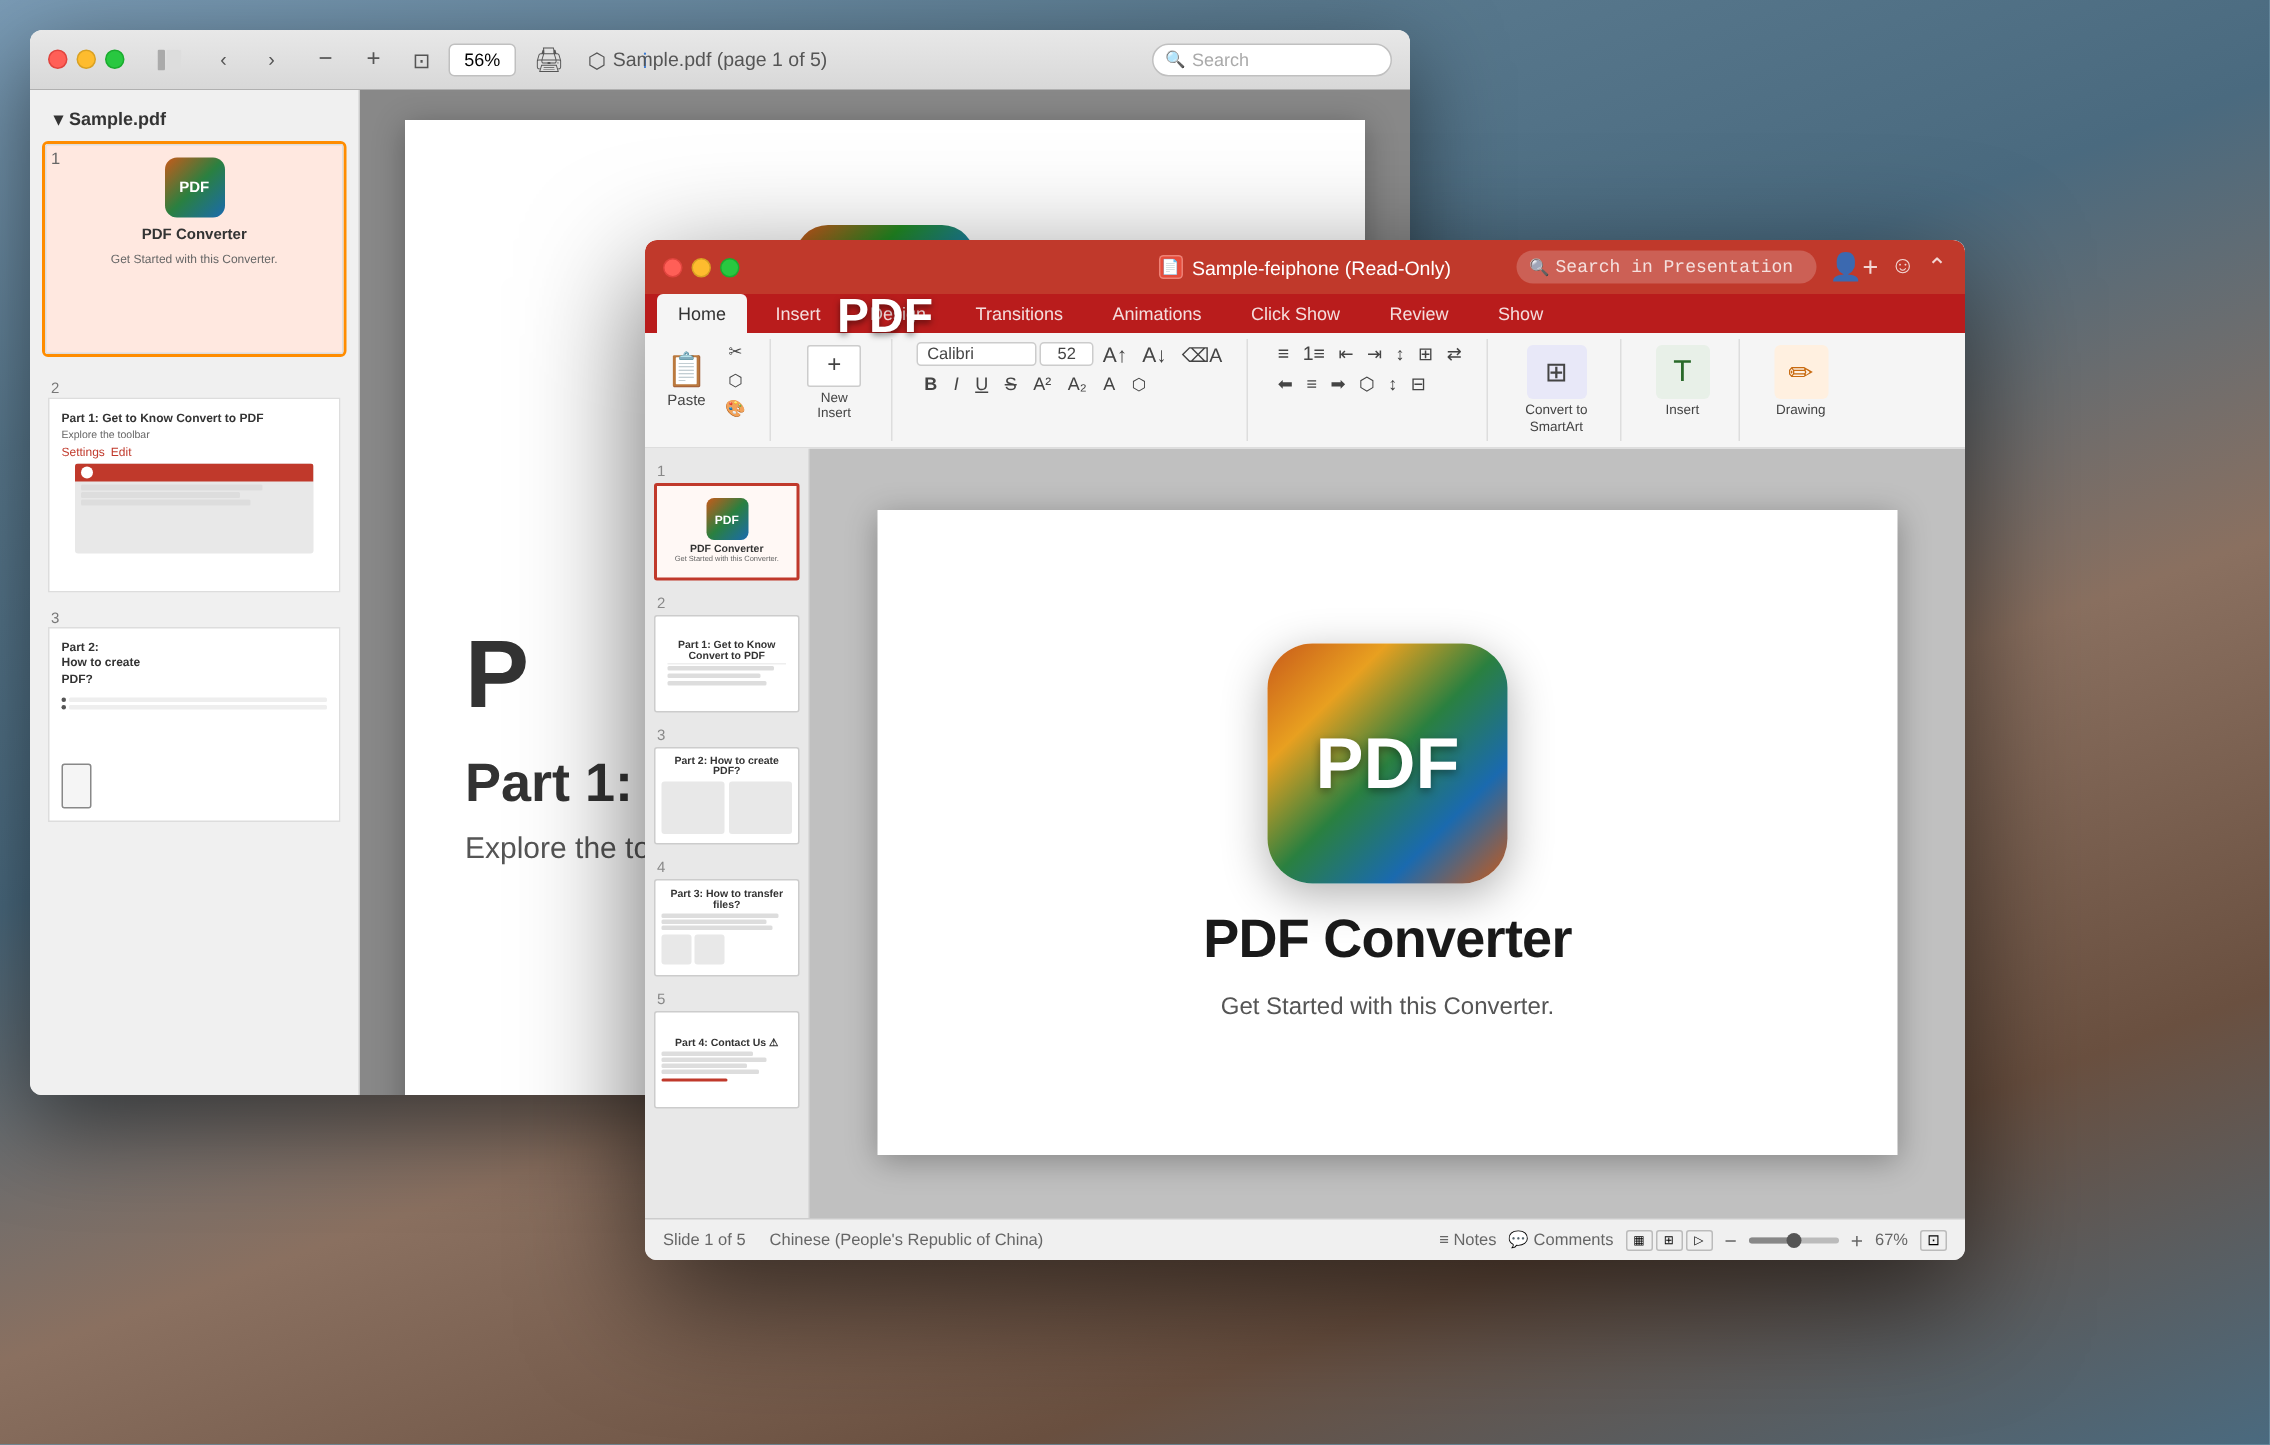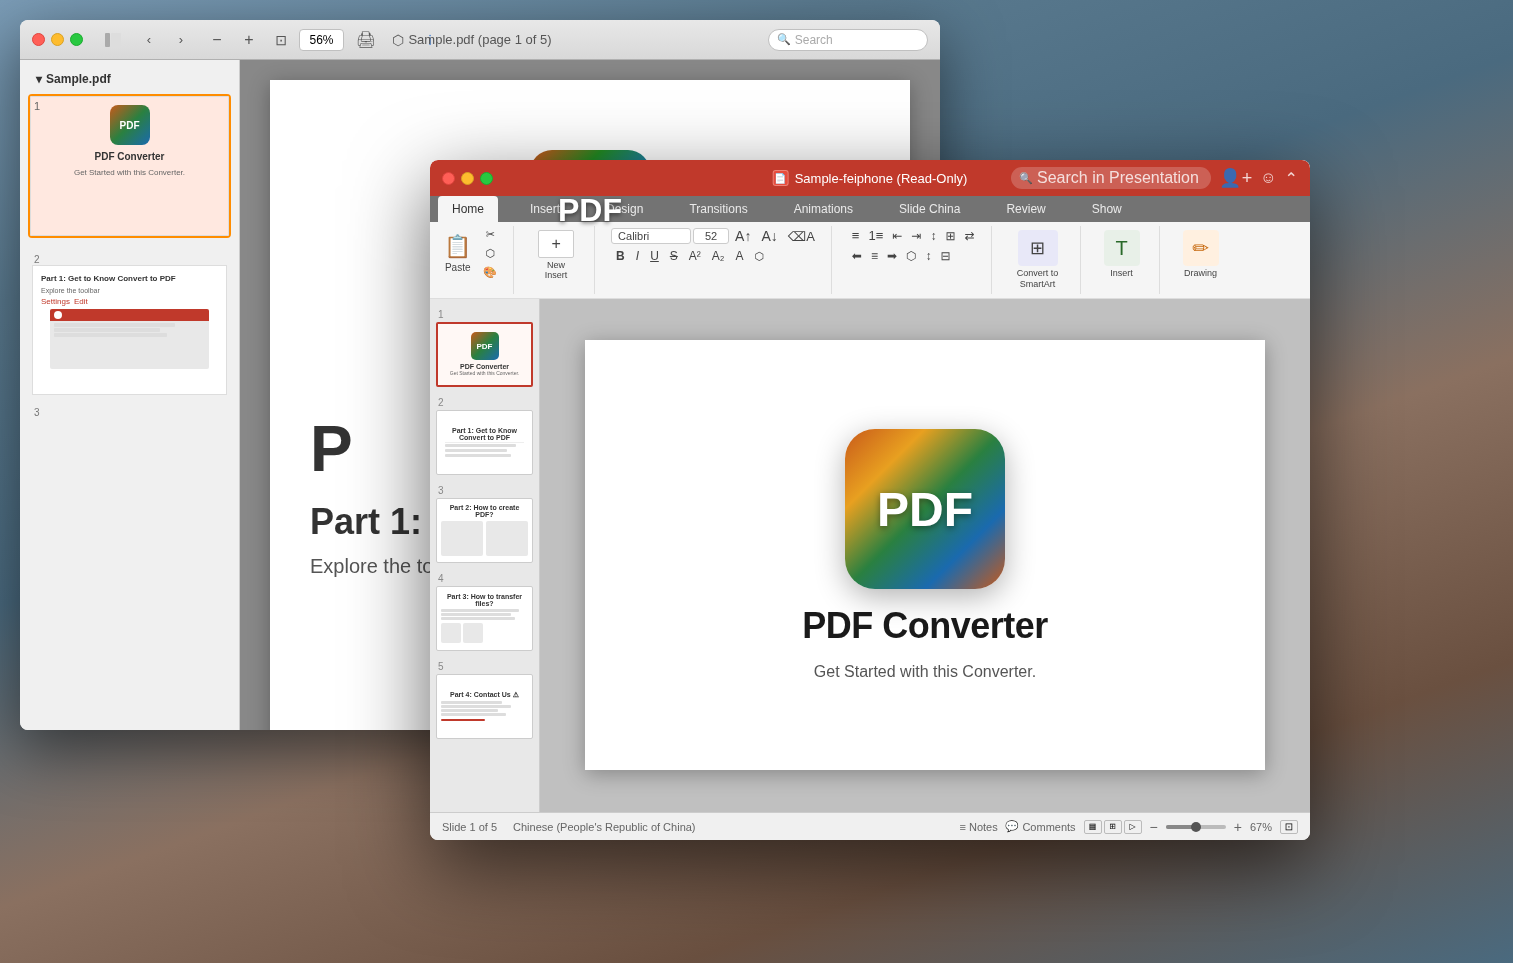--- a/index.html
+++ b/index.html
@@ -251,23 +251,23 @@
       border-radius: 12px;
       padding: 0 8px;
       height: 22px;
       width: 200px;
       gap: 4px;
       color: white;
       font-size: 12px;
     }
 
     .ppt-ribbon-tabs {
-      background: #737373;
-      display: flex;
-      gap: 18px;
+      background: #b91c1c;
+      display: flex;
+      gap: 5px;
       padding: 0 8px;
     }
 
     .ribbon-tab {
       padding: 6px 14px;
       font-size: 12px;
       color: rgba(255,255,255,0.85);
       cursor: pointer;
       border-radius: 4px 4px 0 0;
     }
@@ -628,20 +628,36 @@
               <div style="background:#ddd;height:4px;width:80%;border-radius:1px;"></div>
               <div style="background:#ddd;height:4px;width:70%;border-radius:1px;"></div>
               <div style="background:#ddd;height:4px;width:75%;border-radius:1px;"></div>
             </div>
           </div>
         </div>
       </div>
 
       <div style="margin-top: 4px; padding: 4px;">
         <div style="font-size:10px;color:#777;padding-left:2px;">3</div>
+        <div class="pdf-thumb-img" style="min-height: 130px; gap: 3px; align-items: flex-start;">
+          <div style="font-size:8px;font-weight:700;color:#333;text-align:left;width:100%;line-height:1.3;">Part 2:<br>How to create<br>PDF?</div>
+          <div style="display:flex;flex-direction:column;gap:2px;width:100%;margin-top:4px;">
+            <div style="display:flex;gap:2px;align-items:center;font-size:6px;color:#555;">
+              <div style="width:3px;height:3px;border-radius:50%;background:#555;"></div>
+              <div style="background:#eee;height:3px;flex:1;border-radius:1px;"></div>
+            </div>
+            <div style="display:flex;gap:2px;align-items:center;font-size:6px;color:#555;">
+              <div style="width:3px;height:3px;border-radius:50%;background:#555;"></div>
+              <div style="background:#eee;height:3px;flex:1;border-radius:1px;"></div>
+            </div>
+          </div>
+          <div style="display:flex;align-items:center;gap:4px;margin-top:auto;">
+            <div style="width:20px;height:30px;border:1px solid #888;border-radius:2px;background:#f5f5f5;"></div>
+          </div>
+        </div>
       </div>
     </div>
 
     <div class="pdf-content">
       <div class="pdf-page">
         <div style="display:flex;flex-direction:column;align-items:center;gap:12px;padding-top:30px;">
           <div class="pdf-icon-large">
             <span class="pdf-icon-text">PDF</span>
           </div>
           <div style="font-size:32px;font-weight:700;color:#222;margin-top:8px;">PDF Converter</div>
@@ -665,35 +681,35 @@
       <div class="win-btn minimize"></div>
       <div class="win-btn maximize"></div>
     </div>
     <div class="ppt-title-center">
       <div class="ppt-title-icon" style="background:#e74c3c;border:1px solid rgba(255,255,255,0.3);">📄</div>
       <span>Sample-feiphone (Read-Only)</span>
     </div>
     <div style="margin-left: auto; display: flex; align-items: center; gap: 8px;">
       <div class="ppt-search">
         <span style="font-size:11px;">🔍</span>
-        <span style="font-size:16px;opacity:0.8;">Search in Presentation</span>
+        <span style="font-size:12px;opacity:0.8;font-family:Liberation Mono, monospace;">Search in Presentation</span>
       </div>
       <span style="color:rgba(255,255,255,0.8);font-size:18px;cursor:pointer;">👤+</span>
       <span style="color:rgba(255,255,255,0.8);font-size:16px;cursor:pointer;">☺</span>
       <span style="color:rgba(255,255,255,0.8);font-size:16px;cursor:pointer;">⌃</span>
     </div>
   </div>
 
   <div class="ppt-ribbon-tabs">
     <div class="ribbon-tab active">Home</div>
     <div class="ribbon-tab">Insert</div>
     <div class="ribbon-tab">Design</div>
     <div class="ribbon-tab">Transitions</div>
     <div class="ribbon-tab">Animations</div>
-    <div class="ribbon-tab">Slide China</div>
+    <div class="ribbon-tab">Click Show</div>
     <div class="ribbon-tab">Review</div>
     <div class="ribbon-tab">Show</div>
   </div>
 
   <div class="ppt-ribbon">
 
     <div class="ribbon-group">
       <div class="ribbon-btns">
         <button class="rbtn">
           <span class="icon" style="font-size:22px;">📋</span>

